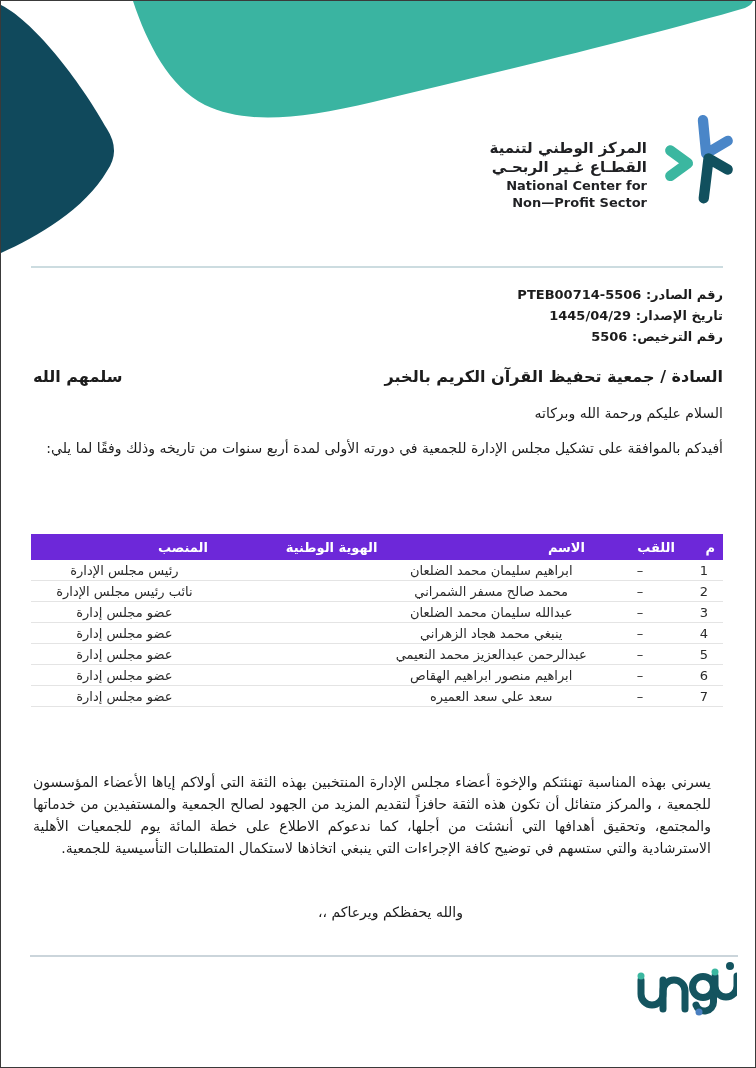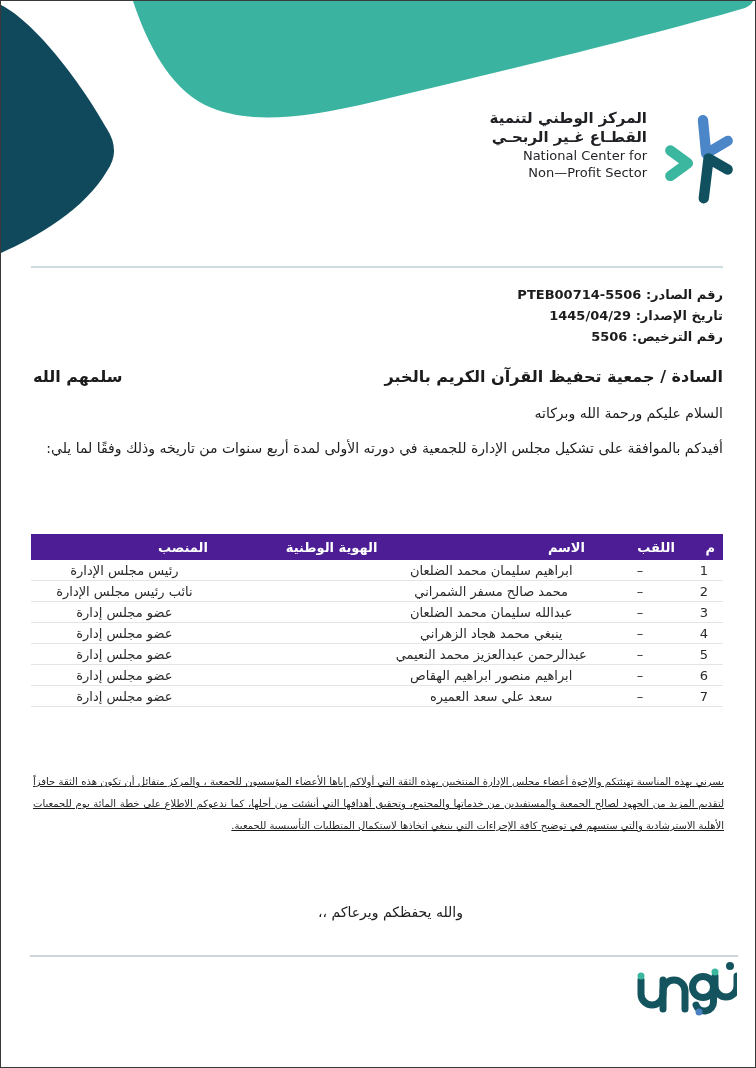--- a/index.html
+++ b/index.html
@@ -5,45 +5,45 @@
   html,body{margin:0;padding:0;background:#ffffff;}
   .page{
     position:relative; width:756px; height:1068px; margin:0 auto;
     background:#ffffff; overflow:hidden; direction:rtl;
     font-family:"DejaVu Sans", sans-serif; color:#1c1c1c;
     box-sizing:border-box; border:1px solid #3a3a3a;
   }
   
   .shapes{position:absolute; top:0; left:0; width:756px; height:275px; pointer-events:none;}
   
-  .brand{position:absolute; top:108px; right:20px; display:flex; direction:ltr; align-items:flex-start; gap:12px;}
+  .brand{position:absolute; top:108px; right:20px; display:flex; direction:ltr; align-items:flex-end; gap:12px;}
   .brand-text{text-align:right; direction:rtl;}
   .brand-ar{font-weight:bold; font-size:15px; line-height:19px; color:#1f2023;}
-  .brand-en{font-weight:normal; font-size:13px; line-height:17px; color:#1f2023; direction:ltr;}
+  .brand-en{font-weight:bold; font-size:13px; line-height:17px; color:#1f2023; direction:ltr;}
   
   .divider{position:absolute; height:2px; background:#ccdce0;}
   
   .docinfo{position:absolute; top:283px; right:32px; text-align:right; font-weight:bold; font-size:13px; line-height:21px;}
   .docinfo .val{direction:ltr; unicode-bidi:isolate; display:inline-block;}
   
   .addr-row{position:absolute; top:366px; right:32px; left:32px; display:flex; justify-content:space-between; font-weight:bold; font-size:16px;}
   .greeting{position:absolute; top:404px; right:32px; font-size:14px;}
   .intro{position:absolute; top:436px; right:32px; left:32px; font-size:14px; line-height:22px; text-align:justify;}
   .intro .first{text-indent:18px;}
   
   table.board{position:absolute; top:533px; right:32px; width:692px; border-collapse:collapse; table-layout:fixed; font-size:13px;}
   table.board th{
-    background:#4c1d95; color:#ffffff; font-weight:bold; height:26px;
+    background:#6d28d9; color:#ffffff; font-weight:bold; height:26px;
     text-align:right; padding:0 10px; font-size:13px;
   }
   table.board th.c-num{text-align:right; padding:0 8px;}
   table.board td{height:20px; text-align:center; padding:0 4px; border-bottom:1px solid #e4e4e4; color:#2a2a2a;}
   .c-num{width:5.5%;} .c-title{width:13%;} .c-name{width:30%;} .c-id{width:24.5%;} .c-pos{width:27%;}
   
-  .closing{position:absolute; top:770px; right:31px; left:32px; font-size:10px; line-height:22px; text-align:justify;text-decoration:underline;}
+  .closing{position:absolute; top:770px; right:44px; left:32px; font-size:14px; line-height:22px; text-align:justify;}
   .farewell{position:absolute; top:903px; right:0; left:0; padding-right:292px; font-size:14px;}
   .nawa{position:absolute; top:960px; right:18px;}
 </style>
 </head>
 <body>
 
 <div class="page">
 
   <svg class="shapes" viewBox="0 0 756 275" aria-hidden="true">
     <path d="M132 0 C 146 42, 168 86, 204 104 C 244 123, 296 119, 372 101 C 520 66, 658 32, 744 7 C 748 5, 751 3, 752 0 Z" fill="#3AB4A1"></path>

